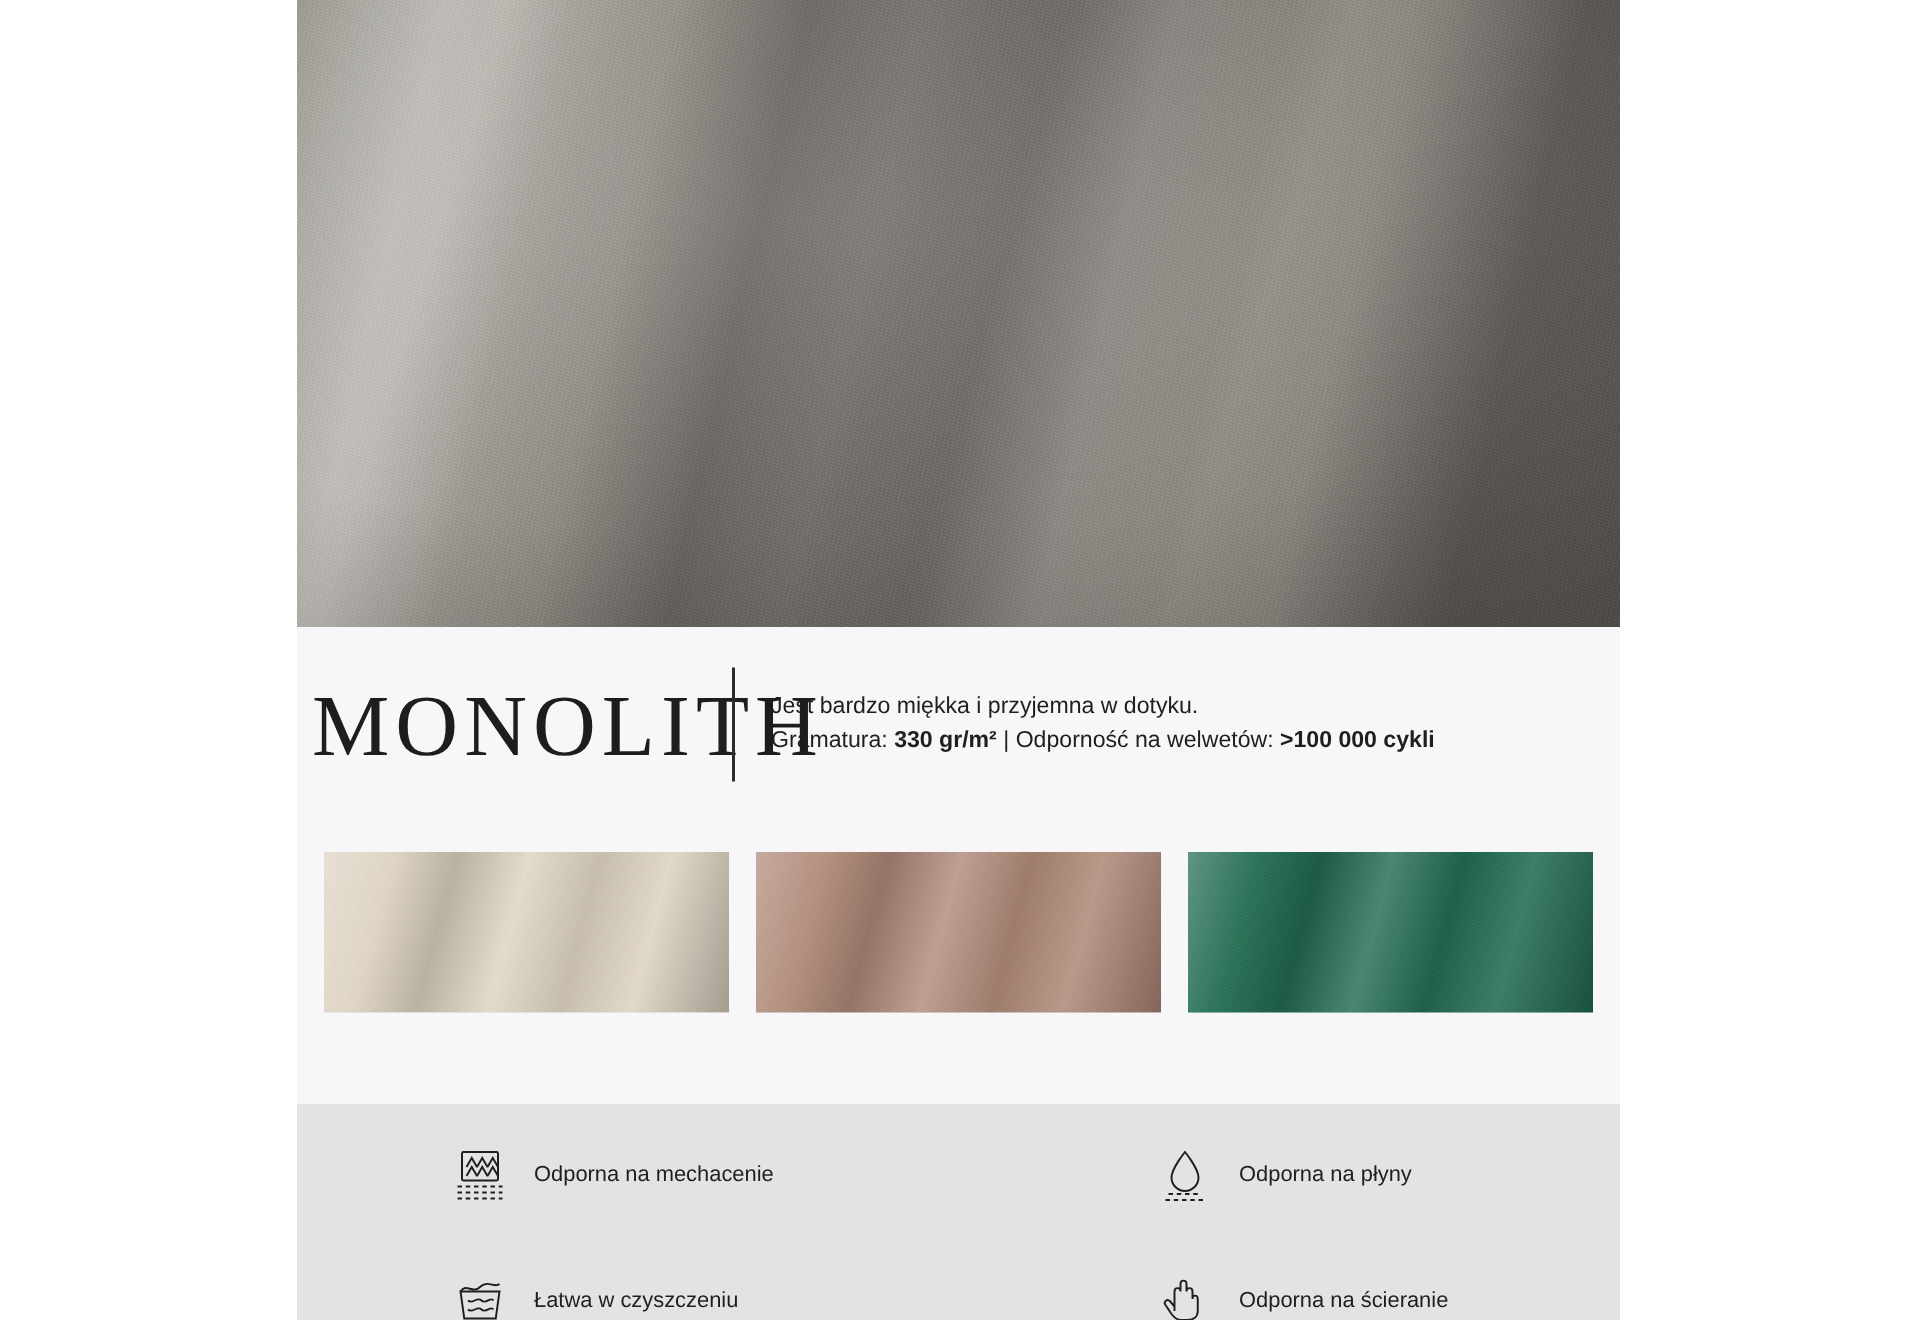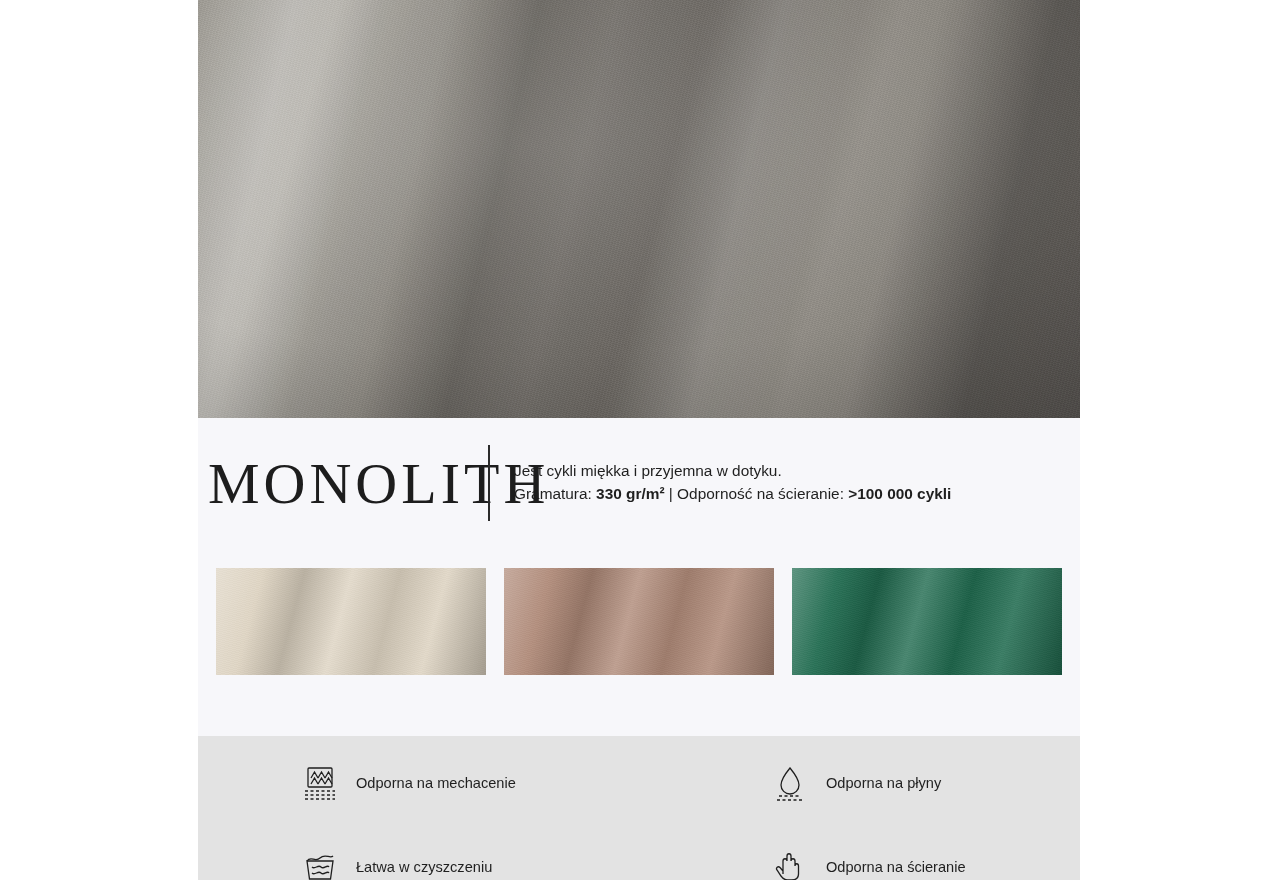--- a/index.html
+++ b/index.html
@@ -211,23 +211,23 @@
       <div class="hero-base"></div>
       <div class="hero-grain"></div>
       <div class="hero-fold"></div>
       <div class="hero-vign"></div>
     </div>
 
     <div class="title-block">
       <div class="brand">MONOLITH</div>
       <div class="divider"></div>
       <div class="desc">
-        <div>Jest cykli miękka i przyjemna w dotyku.</div>
+        <div>Jest bardzo miękka i przyjemna w dotyku.</div>
         <div>
-          <span>Gramatura: </span><b>330 gr/m²</b><span> | </span><span>Odporność na ścieranie: </span><b>&gt;100 000 cykli</b>
+          <span>Gramatura: </span><b>330 gr/m²</b><span> | </span><span>Odporność na welwetów: </span><b>&gt;100 000 cykli</b>
         </div>
       </div>
     </div>
 
     <div class="swatches">
       <div class="swatch" style="background:#ded4c2">
         <div class="gr"></div>
         <div class="sh"></div>
       </div>
       <div class="swatch" style="background:#b08a78">

